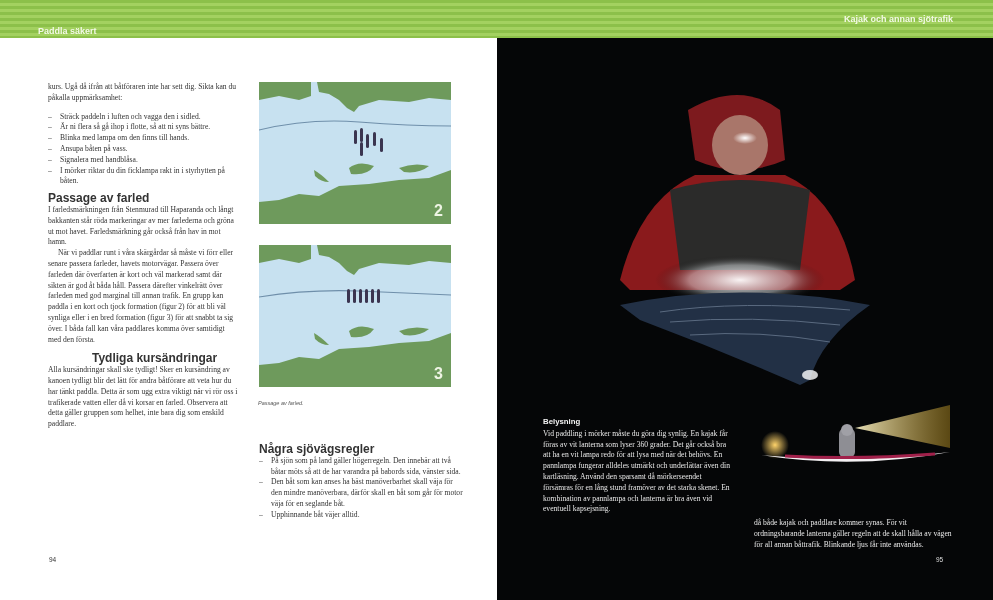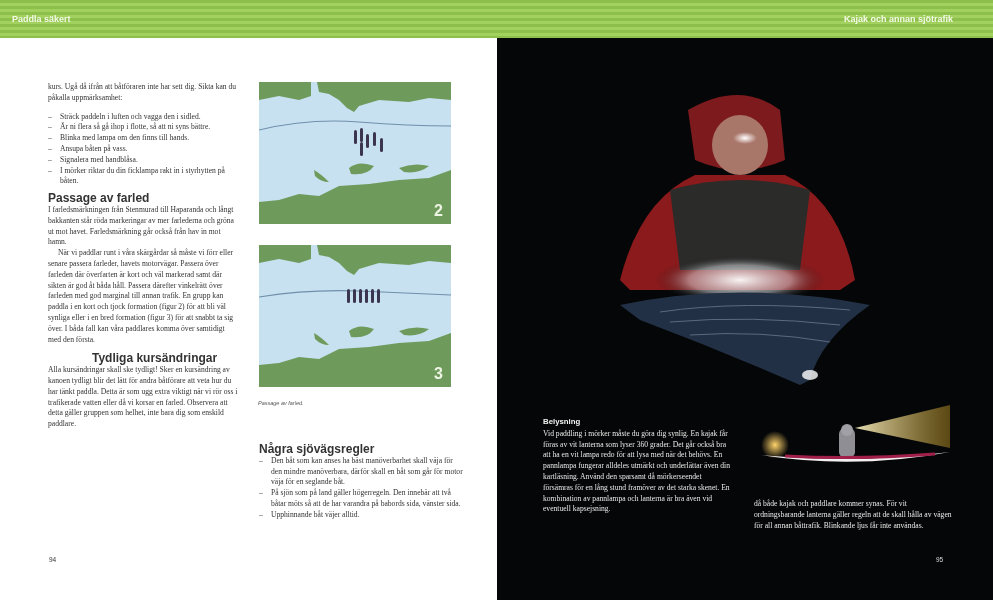--- a/index.html
+++ b/index.html
@@ -7,21 +7,21 @@
   body { position: relative; font-family: "Liberation Serif", "DejaVu Serif", serif; }
 
   .header {
     position: absolute; left: 0; top: 0; width: 993px; height: 38px;
     background: repeating-linear-gradient(to bottom, #8cc04a 0px, #8cc04a 3px, #a3d160 3px, #a3d160 6px);
   }
   .header-left, .header-right {
     position: absolute; top: 14px; font-family: "Liberation Sans", sans-serif;
     font-size: 9px; font-weight: bold; color: #f3f9e6;
   }
-  .header-left { left: 12px; }
+  .header-left { left: 38px; margin-top: 12px; }
   .header-right { right: 40px; padding-left: 24px; }
 
   .page-left { position: absolute; left: 0; top: 38px; width: 497px; height: 562px; background: #fff; }
   .page-right { position: absolute; left: 497px; top: 38px; width: 496px; height: 562px; background: #050607; }
 
   .col { position: absolute; font-size: 7.6px; line-height: 10.8px; color: #333; }
   .col p { margin: 0; }
   .col .indent { text-indent: 10px; }
   .col h4 { font-family: "Liberation Sans", sans-serif; font-size: 12px; font-weight: bold; color: #333; margin-top: 6px; margin-bottom: 1px; }
   .col ul { list-style: none; margin: 8px 0 6px 0; }
@@ -108,22 +108,22 @@
     </g>
   </svg>
   <span class="map-num">3</span>
 </div>
 
 <span class="caption">Passage av farled.</span>
 
 <div class="col" style="left:259px; top:428px; width:205px;">
   <h4 style="margin-top:16px;">Några sjövägsregler</h4>
   <ul style="margin-top:1px;">
+    <li>På sjön som på land gäller högerregeln. Den innebär att två båtar möts så att de har varandra på babords sida, vänster sida.</li>
     <li>Den båt som kan anses ha bäst manöverbarhet skall väja för den mindre manöverbara, därför skall en båt som går för motor väja för en seglande båt.</li>
-    <li>På sjön som på land gäller högerregeln. Den innebär att två båtar möts så att de har varandra på babords sida, vänster sida.</li>
     <li>Upphinnande båt väjer alltid.</li>
   </ul>
 </div>
 
 <span class="page-num" style="left:49px; top:556px;">94</span>
 
 <div class="page-right"></div>
 
 <svg class="photo" viewBox="0 0 280 320">
   <defs>
@@ -165,17 +165,17 @@
   <circle cx="92" cy="30" r="6" fill="#a0a0a6"></circle>
   <path d="M5,55 Q100,70 195,52 Q100,64 5,55 Z" fill="#f4f0f2"></path>
   <path d="M30,56 Q100,60 180,54" stroke="#a0204a" stroke-width="3" fill="none"></path>
 </svg>
 
 <div class="dark-col" style="left:543px; top:417px; width:188px;">
   <h4>Belysning</h4>
   <p>Vid paddling i mörker måste du göra dig synlig. En kajak får föras av vit lanterna som lyser 360 grader. Det går också bra att ha en vit lampa redo för att lysa med när det behövs. En pannlampa fungerar alldeles utmärkt och underlättar även din kartläsning. Använd den sparsamt då mörkerseendet försämras för en lång stund framöver av det starka skenet. En kombination av pannlampa och lanterna är bra även vid eventuell kapsejsning.</p>
 </div>
 
-<div class="dark-col" style="left:754px; top:499px; width:200px;">
+<div class="dark-col" style="left:754px; top:518px; width:200px;">
   <p>då både kajak och paddlare kommer synas. För vit ordningsbarande lanterna gäller regeln att de skall hålla av vägen för all annan båttrafik. Blinkande ljus får inte användas.</p>
 </div>
 
 <span class="page-num" style="left:936px; top:556px; color:#ddd;">95</span>
 
 </body></html>

